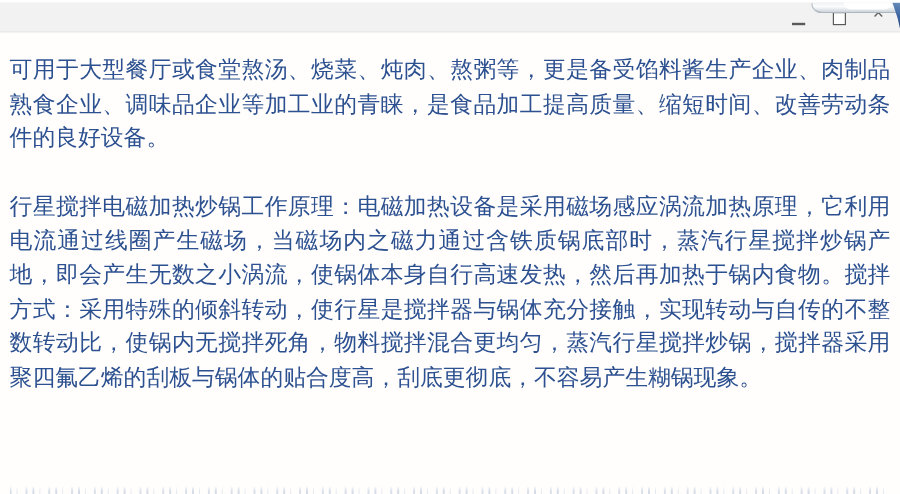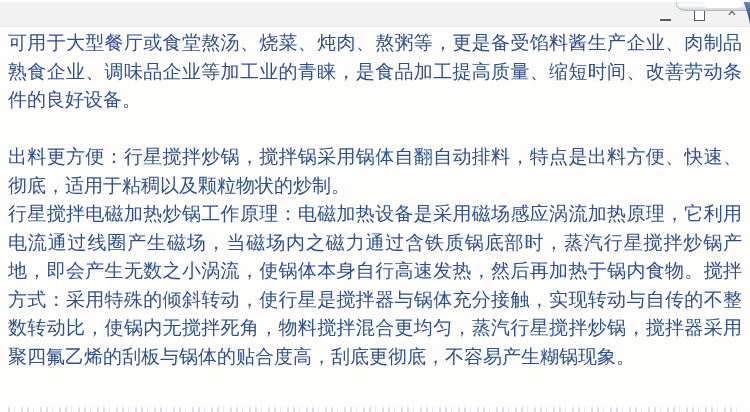--- a/index.html
+++ b/index.html
@@ -47,21 +47,21 @@
   
   #corner-wedge {
     position: absolute; top: 0; right: 0; width: 14px; height: 22px;
     background: linear-gradient(200deg, #6b90bd 0%, #3a63a0 45%, #1e4076 100%);
     clip-path: polygon(55% 0, 100% 0, 100% 100%, 86% 60%);
   }
 
   
   #doc {
     position: absolute; top: 28px; left: 0; width: 750px; height: 384px;
-    background: #fffefd; padding: 1px 8px 0 8px;
+    background: #fffefd; padding: 17px 8px 0 8px;
     color: #2d5190; font-size: 19px; line-height: 28.5px;
     text-align: justify; overflow: hidden;
   }
   #doc p { margin: 0; }
   #doc p.gap-after { margin-bottom: 28.5px; }
 
   
   #clipped-line {
     position: absolute; left: 8px; bottom: 0; width: 734px; height: 7px;
     opacity: .35;
@@ -89,19 +89,18 @@
     </button>
     <button class="win-btn" id="btn-close">×</button>
     <div id="gloss-orb">
       <span class="shine"></span>
     </div>
     <div id="corner-wedge"></div>
   </div>
 
   <div id="doc">
     <p class="gap-after">可用于大型餐厅或食堂熬汤、烧菜、炖肉、熬粥等，更是备受馅料酱生产企业、肉制品熟食企业、调味品企业等加工业的青睐，是食品加工提高质量、缩短时间、改善劳动条件的良好设备。</p>
-    <p>出料更方便：行星搅拌炒锅，搅拌锅采用锅体自翻自动排料，特点是出料方便、快速、彻底，适用于粘稠以及颗粒物状的炒制。</p>
     <p>行星搅拌电磁加热炒锅工作原理：电磁加热设备是采用磁场感应涡流加热原理，它利用电流通过线圈产生磁场，当磁场内之磁力通过含铁质锅底部时，蒸汽行星搅拌炒锅产地，即会产生无数之小涡流，使锅体本身自行高速发热，然后再加热于锅内食物。搅拌方式：采用特殊的倾斜转动，使行星是搅拌器与锅体充分接触，实现转动与自传的不整数转动比，使锅内无搅拌死角，物料搅拌混合更均匀，蒸汽行星搅拌炒锅，搅拌器采用聚四氟乙烯的刮板与锅体的贴合度高，刮底更彻底，不容易产生糊锅现象。</p>
   </div>
 
   <div id="clipped-line"></div>
 
 </div>
 
 </body></html>

